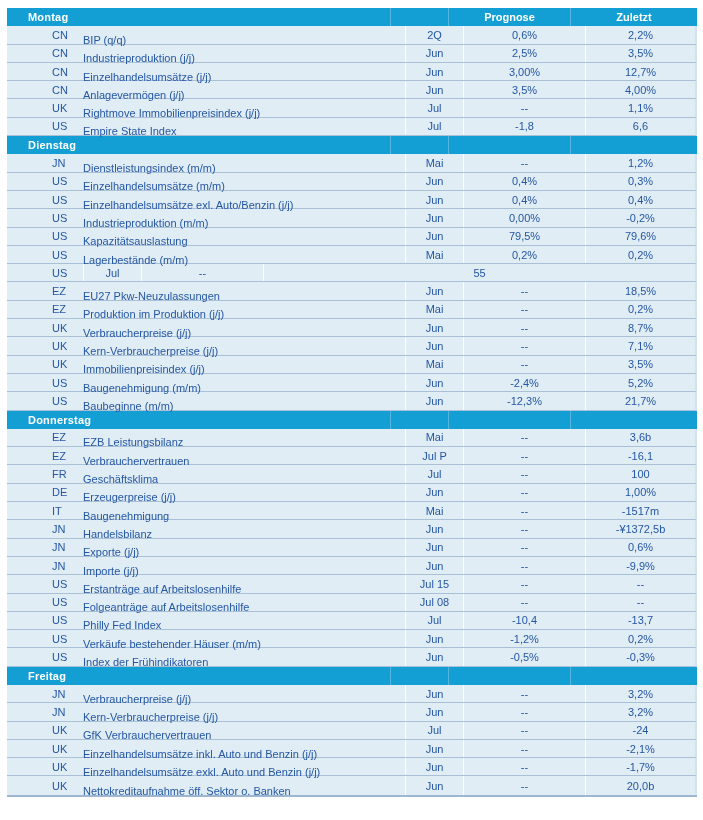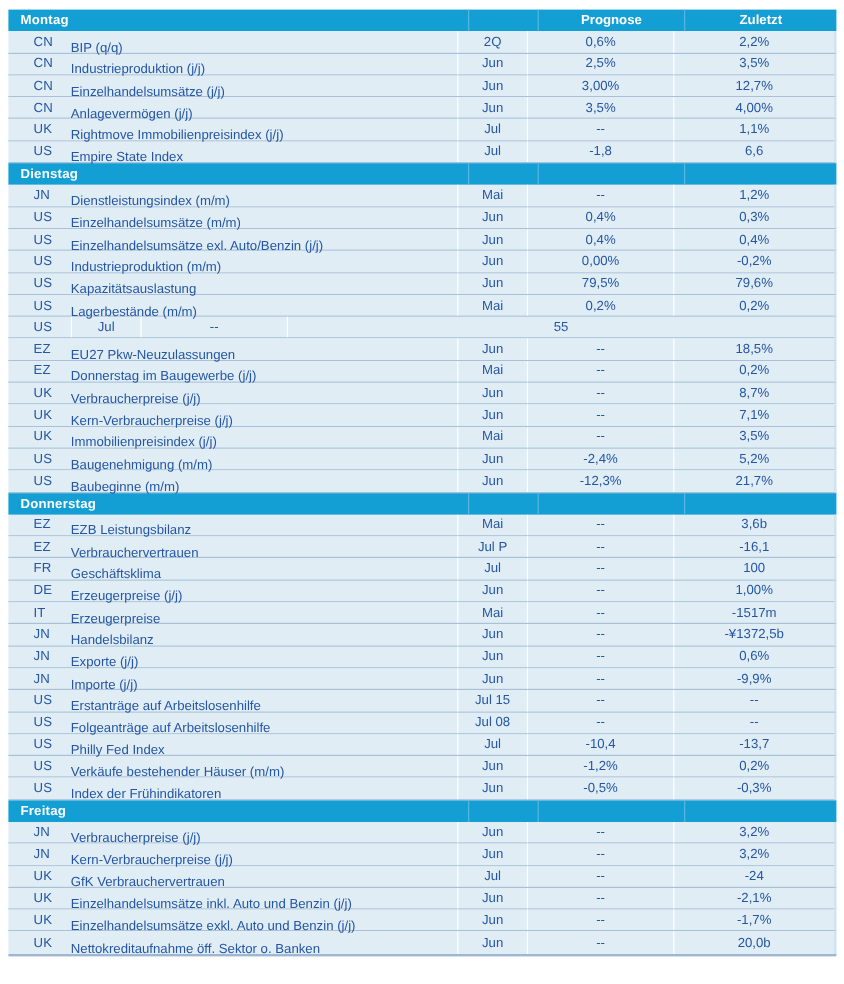--- a/index.html
+++ b/index.html
@@ -22,21 +22,21 @@
     height: 18.3px;
     background: #149fd4;
     color: #ffffff;
     font-size: 11px;
     font-weight: bold;
     align-items: center;
     box-sizing: border-box;
   }
   .band .c-day {
     width: 383px;
-    padding-left: 10px;
+    padding-left: 21px;
     box-sizing: border-box;
     letter-spacing: 0.2px;
   }
   .band .c-period, .band .c-prog, .band .c-last {
     border-left: 1px solid #55b7e0;
     text-align: center;
     box-sizing: border-box;
     align-self: stretch;
     display: flex;
     align-items: center;
@@ -54,20 +54,21 @@
     box-sizing: border-box;
     color: #2456a4;
     font-size: 11px;
     align-items: center;
   }
   .row:last-child { border-bottom: none; }
   .row .code {
     width: 52px;
     padding-left: 21px;
     box-sizing: border-box;
+    margin-left: 24px;
   }
   .row .name {
     width: 322px;
     box-sizing: border-box;
     white-space: nowrap;
     overflow: hidden;
     margin-top: 10px;
   }
   .row .period, .row .prognose, .row .zuletzt {
     border-left: 1px solid #ffffff;
@@ -190,21 +191,21 @@
     </div>
     <div class="row">
       <div class="code">EZ</div>
       <div class="name">EU27 Pkw-Neuzulassungen</div>
       <div class="period">Jun</div>
       <div class="prognose">--</div>
       <div class="zuletzt">18,5%</div>
     </div>
     <div class="row">
       <div class="code">EZ</div>
-      <div class="name">Donnerstag im Baugewerbe (j/j)</div>
+      <div class="name">Produktion im Produktion (j/j)</div>
       <div class="period">Mai</div>
       <div class="prognose">--</div>
       <div class="zuletzt">0,2%</div>
     </div>
     <div class="row">
       <div class="code">UK</div>
       <div class="name">Verbraucherpreise (j/j)</div>
       <div class="period">Jun</div>
       <div class="prognose">--</div>
       <div class="zuletzt">8,7%</div>
@@ -266,21 +267,21 @@
     </div>
     <div class="row">
       <div class="code">DE</div>
       <div class="name">Erzeugerpreise (j/j)</div>
       <div class="period">Jun</div>
       <div class="prognose">--</div>
       <div class="zuletzt">1,00%</div>
     </div>
     <div class="row">
       <div class="code">IT</div>
-      <div class="name">Erzeugerpreise</div>
+      <div class="name">Baugenehmigung</div>
       <div class="period">Mai</div>
       <div class="prognose">--</div>
       <div class="zuletzt">-1517m</div>
     </div>
     <div class="row">
       <div class="code">JN</div>
       <div class="name">Handelsbilanz</div>
       <div class="period">Jun</div>
       <div class="prognose">--</div>
       <div class="zuletzt">-¥1372,5b</div>

